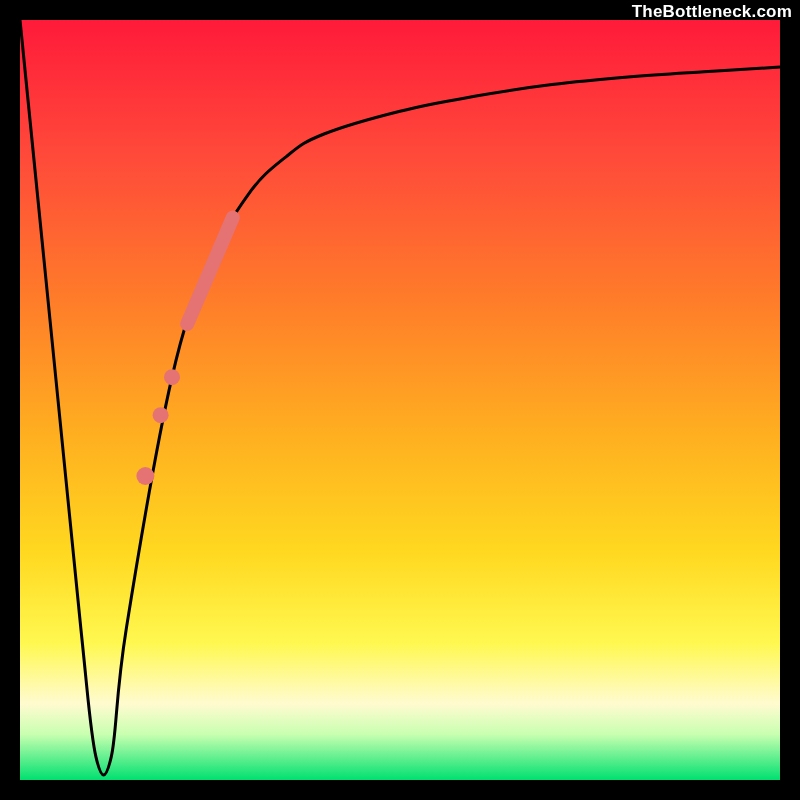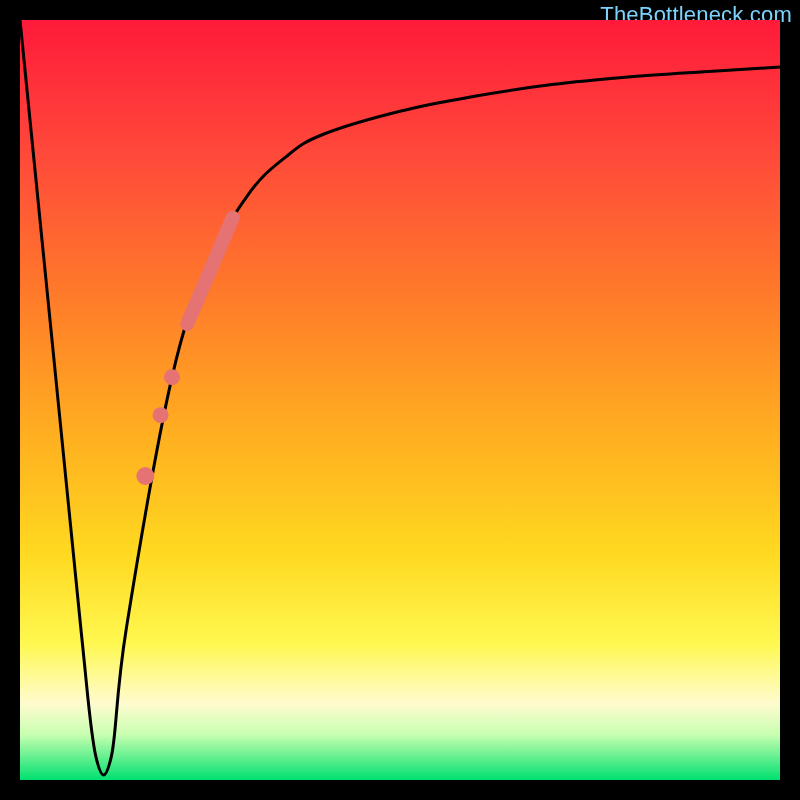--- a/index.html
+++ b/index.html
@@ -30,23 +30,23 @@
       #ffd820 70%,
       #fff850 82%,
       #fffbd0 90%,
       #c8ffb0 94%,
       #00e070 100%);
   }
   .attribution {
     position: absolute;
     top: 2px;
     right: 8px;
-    color: #7dd3fc;
-    font-size: 22px;
-    font-weight: 400;
+    color: #ffffff;
+    font-size: 17px;
+    font-weight: 700;
     letter-spacing: 0.2px;
     user-select: none;
   }
   svg.curve {
     position: absolute;
     left: 0;
     top: 0;
     width: 760px;
     height: 760px;
     overflow: visible;

